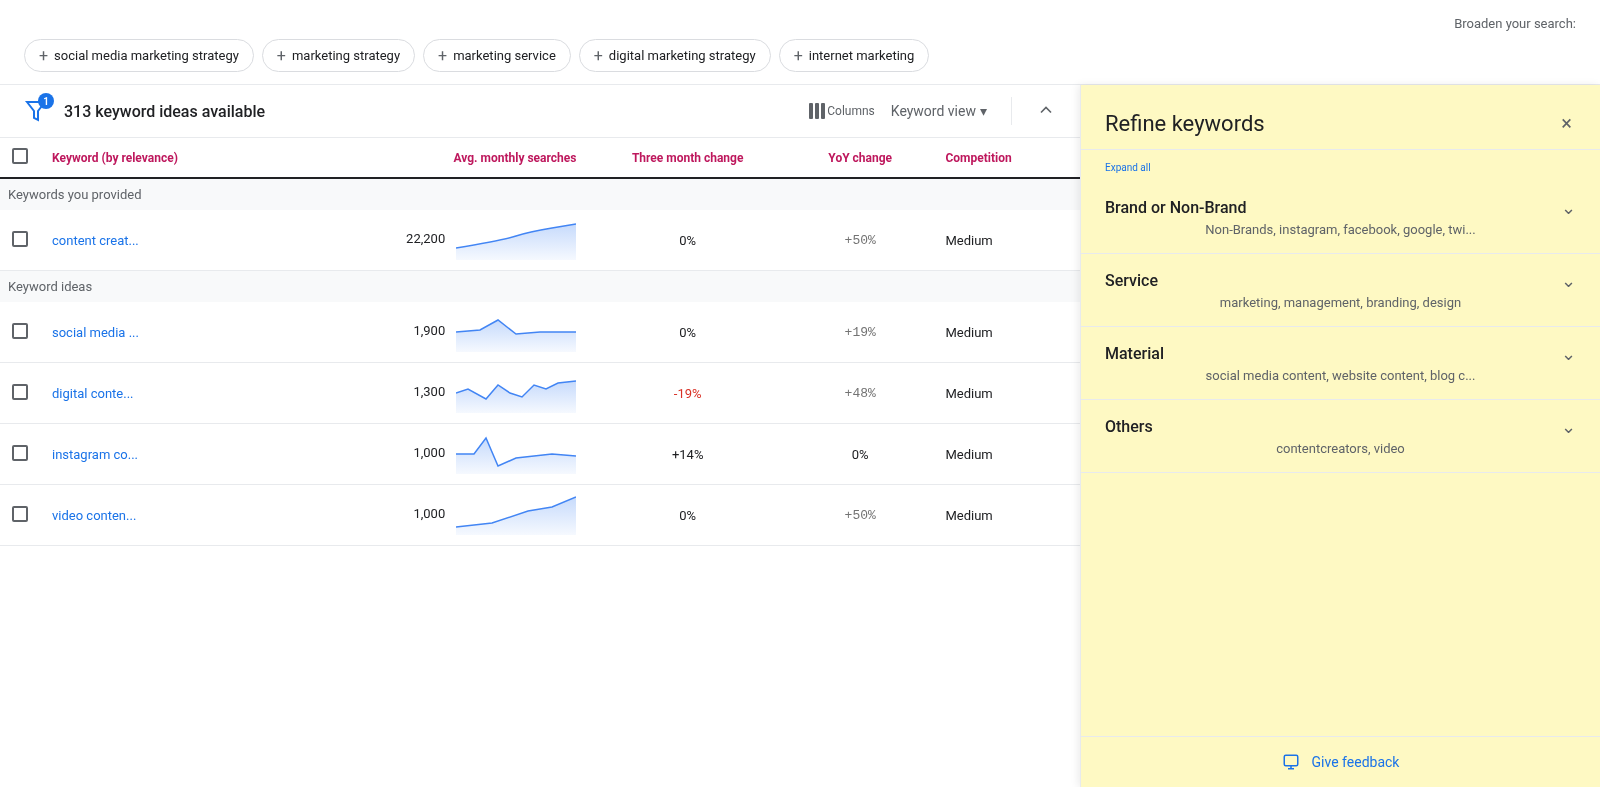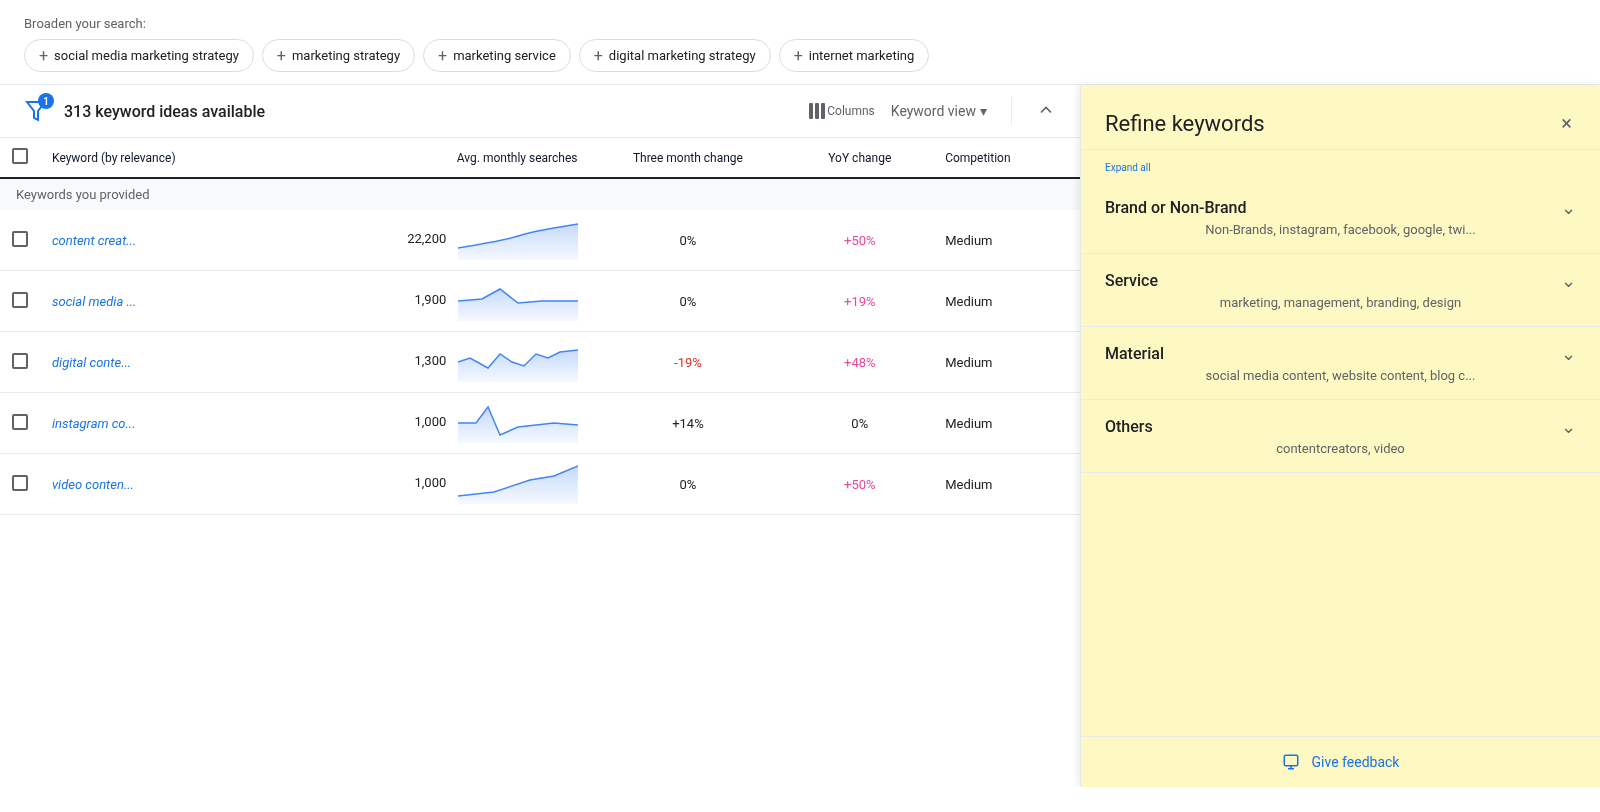--- a/index.html
+++ b/index.html
@@ -9,20 +9,21 @@
       background: #fff;
       color: #202124;
       overflow: hidden;
     }
 
     
     .broaden-area {
       padding: 16px 24px 12px 24px;
       border-bottom: 1px solid #e8eaed;
       background: #fff;
+      text-align: right;
     }
     .broaden-label {
       font-size: 13px;
       color: #5f6368;
       margin-bottom: 8px;
     }
     .broaden-chips {
       display: flex;
       flex-wrap: wrap;
       gap: 8px;
@@ -144,33 +145,33 @@
       width: 100%;
       border-collapse: collapse;
       font-size: 13px;
     }
     .kw-table thead tr {
       border-bottom: 2px solid #202124;
     }
     .kw-table thead th {
       padding: 10px 12px;
       text-align: left;
-      font-weight: 400;
-      color: #0f172a;
+      font-weight: 700;
+      color: #be185d;
       font-size: 12px;
       white-space: nowrap;
     }
     .kw-table thead th.kw-col { min-width: 180px; }
     .kw-table thead th.num-col { text-align: right; min-width: 180px; }
     .kw-table thead th.change-col { text-align: center; min-width: 100px; }
     .kw-table thead th.comp-col { text-align: left; min-width: 100px; }
 
     .section-row td {
       background: #f8f9fa;
-      padding: 8px 16px;
+      padding: 8px 8px;
       font-size: 13px;
       color: #5f6368;
       font-weight: 400;
     }
     .kw-table tbody tr.data-row {
       border-bottom: 1px solid #e8eaed;
     }
     .kw-table tbody tr.data-row td {
       padding: 10px 12px;
       vertical-align: middle;
@@ -178,25 +179,25 @@
 
     .check-cell { width: 40px; }
     .checkbox {
       width: 16px;
       height: 16px;
       border: 2px solid #5f6368;
       border-radius: 2px;
       display: inline-block;
       cursor: pointer;
     }
-    .kw-name { color: #1a73e8; font-style: italic; }
+    .kw-name { color: #1a73e8; }
     .num-cell { text-align: right; }
     .change-cell { text-align: center; }
     .neg-change { color: #d93025; }
-    .pos-change { color: #ec4899; }
+    .pos-change { color: #737373; font-family: Liberation Mono, monospace; }
     .neutral-change { color: #202124; }
 
     
     .spark-wrap {
       display: inline-block;
       vertical-align: middle;
       margin-left: 8px;
     }
     svg.spark {
       display: block;
@@ -383,20 +384,23 @@
                     </defs>
         <path d="M0,28 C24,24 48,20 60,16 C72,12 84,10 96,8 L120,4 L120,40 L0,40 Z" fill="url(#sg0)"></path>
         <path d="M0,28 C24,24 48,20 60,16 C72,12 84,10 96,8 L120,4" fill="none" stroke="#4285f4" stroke-width="1.5"></path>
       </svg>
     </span>
   </td>
   <td class="change-cell neutral-change">0%</td>
   <td class="change-cell pos-change">+50%</td>
   <td>Medium</td>
 </tr>
+            <tr class="section-row">
+              <td colspan="6">Keyword ideas</td>
+            </tr>
             <tr class="data-row">
     <td class="check-cell"><div class="checkbox"></div></td>
     <td><span class="kw-name">social media ...</span></td>
     <td class="num-cell">
       1,900
       <span class="spark-wrap">
         <svg class="spark" width="120" height="40" viewBox="0 0 120 40">
           <defs>
                       <linearGradient id="sg1" x1="0" y1="0" x2="0" y2="1">
                         <stop offset="0%" stop-color="#4285f4" stop-opacity="0.3"></stop>

